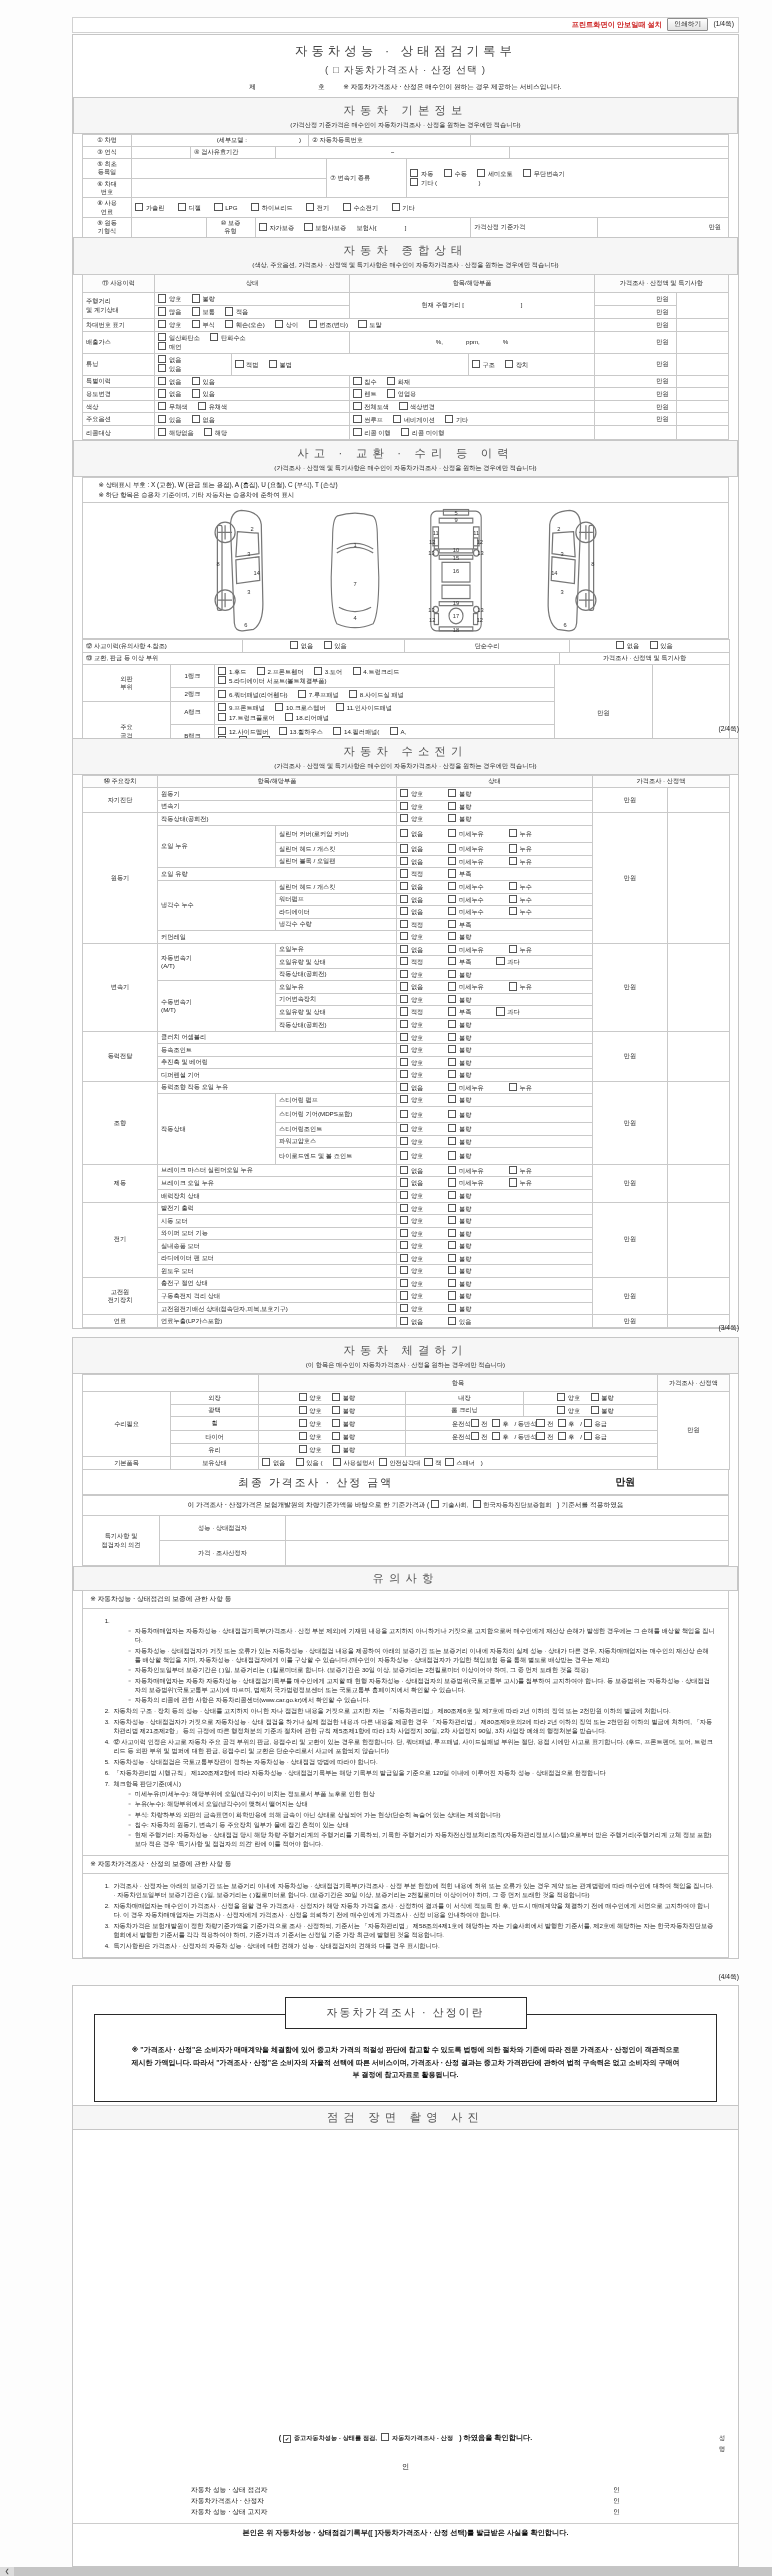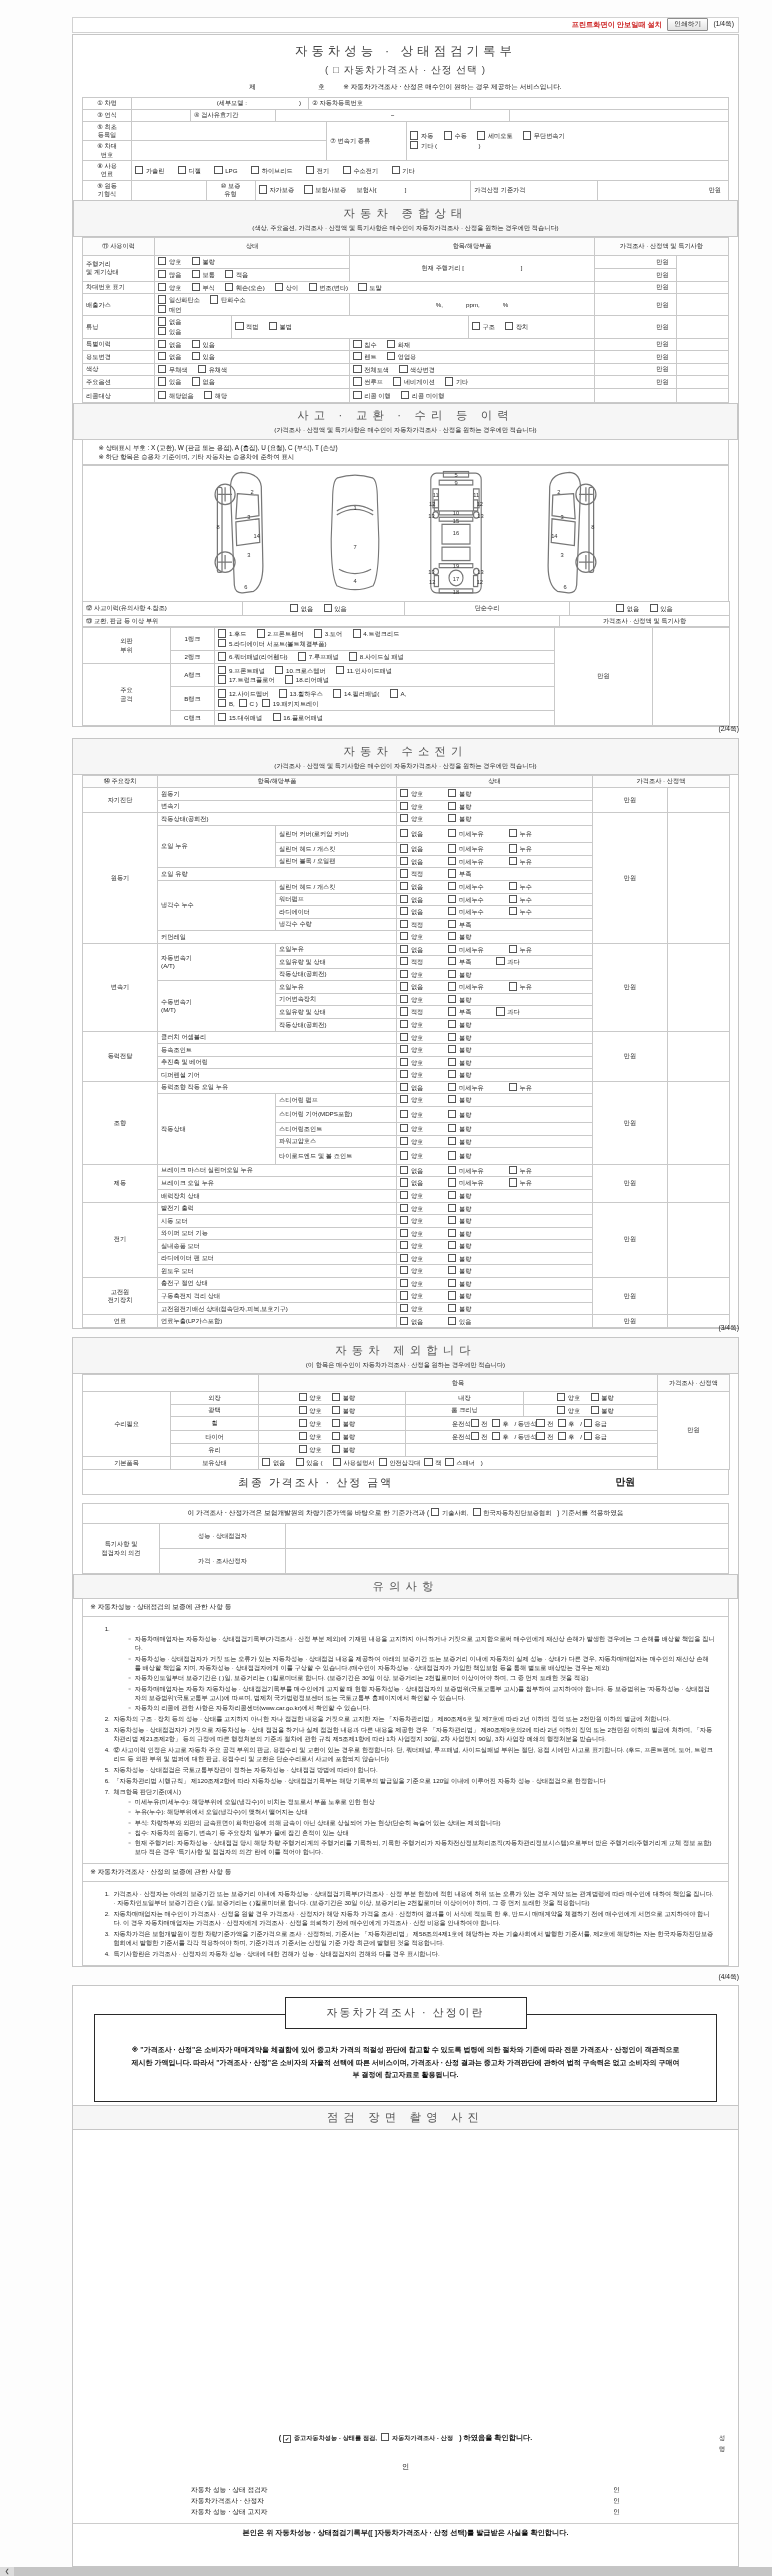--- a/index.html
+++ b/index.html
@@ -37,21 +37,21 @@
   td.st .opt{margin-right:25px;}
   td.fuel .opt{margin-right:13.4px;}
   .notesrow{border:0.5px solid #c9c9c9;width:647px;margin:0 auto;box-sizing:border-box;
             font-size:6.4px;color:#111;padding:2.6px 0 2.6px 15.5px;line-height:1.45;text-align:left;background:#fff;}
   .diagram{border:0.5px solid #c9c9c9;width:647px;margin:-0.5px auto 0;box-sizing:border-box;height:137px;background:#fff;
            display:flex;justify-content:center;align-items:center;gap:31px;}
   .dview{position:relative;}
   .dview svg{stroke:#777;fill:none;stroke-width:1.6;}
   .dlab{position:absolute;transform:translate(-50%,-50%);font-size:5.7px;color:#333;background:transparent;}
   .tstack{width:647px;margin:-0.5px auto 0;}
-  .finalrow{border:0.5px solid #c9c9c9;width:647px;margin:-0.5px auto 8px;box-sizing:border-box;height:26px;position:relative;background:#fff;}
+  .finalrow{border:0.5px solid #c9c9c9;width:647px;margin:-0.5px auto 0;box-sizing:border-box;height:26px;position:relative;background:#fff;}
   .finalrow .fl{position:absolute;left:155px;top:6.2px;font-size:10.8px;letter-spacing:2.1px;color:#333;}
   .finalrow .fu{position:absolute;right:93px;top:6.2px;font-size:9.8px;color:#111;font-weight:bold;}
   .stdnote{border:0.5px solid #c9c9c9;width:647px;margin:-0.5px auto 0;box-sizing:border-box;padding:4.1px 46px;
            font-size:6.7px;color:#111;text-align:center;line-height:1.6;background:#fff;}
   .note-head{border:0.5px solid #c9c9c9;width:647px;margin:-0.5px auto 0;box-sizing:border-box;background:#fff;
              font-size:6.7px;color:#111;text-align:left;padding:3.6px 0 3.6px 7.2px;}
   .note-body{border:0.5px solid #c9c9c9;width:647px;margin:-0.5px auto 0;box-sizing:border-box;background:#fff;
              font-size:6.2px;color:#1a1a1a;text-align:left;padding:5.2px 13.4px 6.2px 15.5px;line-height:1.5;}
   .ni{display:flex;margin-top:1.5px;}
   .ni .nn{width:11.3px;text-align:right;margin-right:3.6px;flex:none;}
@@ -93,20 +93,24 @@
   <div class="doc-title">자동차성능 · 상태점검기록부</div>
   <div class="doc-sub">( □ 자동차가격조사 · 산정 선택 )</div>
   <div class="doc-no">
       <span class="tx">제</span>
       <span class="sp" style="width: 62px;"></span>
       <span class="tx">호</span>
       <span class="sp" style="width: 18.5px;"></span>
       <span class="tx">※ 자동차가격조사 · 산정은 매수인이 원하는 경우 제공하는 서비스입니다.</span>
     </div>
 
+  <div class="band">
+    <div class="bt">자동차 기본정보</div>
+    <div class="bs">(가격산정 기준가격은 매수인이 자동차가격조사 · 산정을 원하는 경우에만 적습니다)</div>
+  </div>
   <div class="tstack">
       <table class="grid">
         <colgroup>
           <col style="width: 49px;">
           <col style="width: 59px;">
           <col style="width: 15.5px;">
           <col style="width: 49px;">
           <col style="width: 20.6px;">
           <col style="width: 33px;">
           <col style="width: 18px;">
@@ -612,21 +616,21 @@
             <td class=""></td>
           </tr>
         </tbody>
       </table>
     </div>
 </div>
 
 <div class="badge-abs" style="top:1324px;">(3/4쪽)</div>
 <div class="pagebox" style="top:1337px;min-height:618px;">
   <div class="band" style="border-left:none;border-right:none;border-top:none;">
-    <div class="bt">자동차 제외합니다</div>
+    <div class="bt">자동차 체결하기</div>
     <div class="bs">(이 항목은 매수인이 자동차가격조사 · 산정을 원하는 경우에만 적습니다)</div>
   </div>
   <div class="tstack">
       <table class="grid">
         <colgroup>
           <col style="width: 88px;">
           <col style="width: 88px;">
           <col style="width: 147px;">
           <col style="width: 118px;">
           <col style="width: 134px;">

